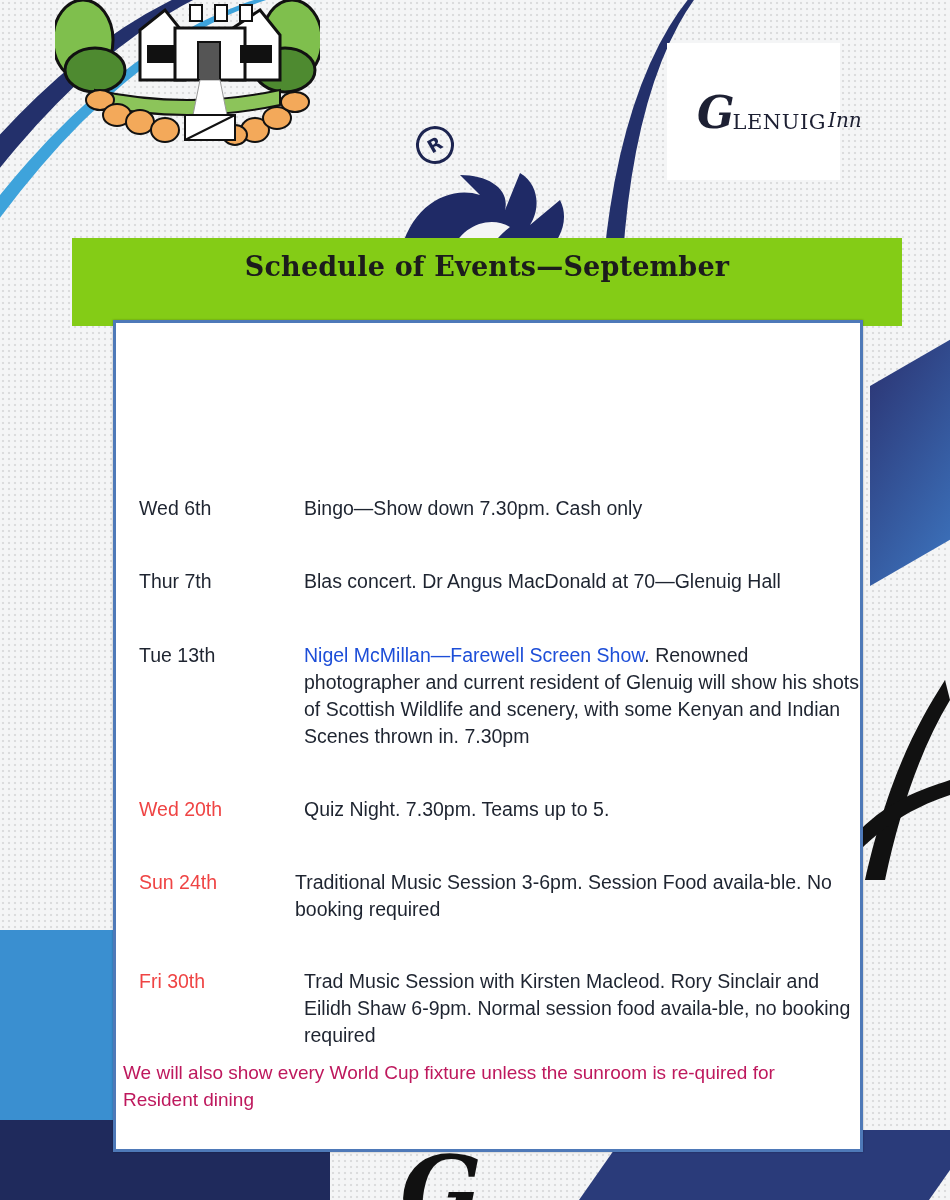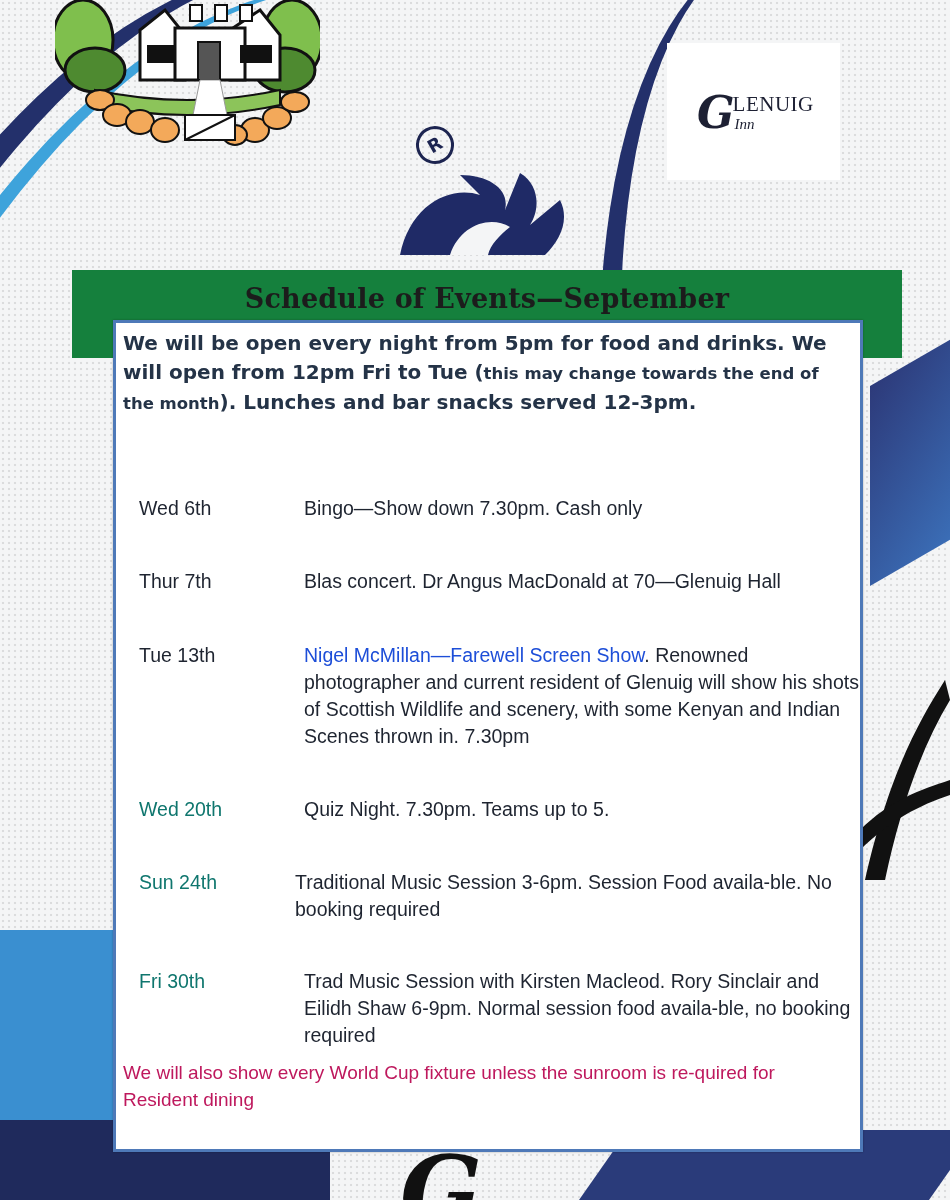--- a/index.html
+++ b/index.html
@@ -69,29 +69,28 @@
     }
     .inn-logo {
       position: absolute; left: 667px; top: 43px; width: 173px; height: 137px;
       background: #fff;
     }
     .inn-logo .mark {
       position: absolute; left: 30px; top: 50px; display: flex; align-items: flex-end;
       color: #1d2033; font-family: "DejaVu Serif", serif;
     }
     .inn-logo .big-g { font-size: 44px; font-weight: bold; font-style: italic; line-height: 40px; }
-    .inn-logo .words { display: flex; flex-direction: column; margin-left: -2px; font-family: Liberation Serif, serif; }
+    .inn-logo .words { display: flex; flex-direction: row; margin-left: -2px; }
     .inn-logo .name { font-size: 21px; line-height: 22px; letter-spacing: 0.5px; }
-    .inn-logo .sub { font-size: 15px; font-style: italic; line-height: 18px; margin-left: 2px; }
+    .inn-logo .sub { font-size: 20px; font-style: italic; line-height: 18px; margin-left: 2px; }
 
     
     .header-band {
       position: absolute; left: 72px; top: 238px; width: 830px; height: 88px;
-      background: #15803d;
-      margin-top: 32px;
+      background: #84cc16;
     }
     .header-title {
       position: absolute; left: 0; right: 0; top: 13px; text-align: center;
       font-family: "DejaVu Serif", serif; font-size: 27px; font-weight: bold;
       color: #1c1c1c; letter-spacing: 0.2px;
     }
 
     
     .card {
       position: absolute; left: 113px; top: 320px; width: 744px; height: 826px;
@@ -106,21 +105,21 @@
     .intro .small { font-size: 16.5px; }
     .event {
       position: absolute; left: 7px; width: 730px;
       font-family: "Liberation Sans", sans-serif; font-size: 19.5px; line-height: 27px;
       color: #1e2430;
     }
     .event .date { position: absolute; left: 16px; top: 0; }
     .event .desc { position: absolute; left: 181px; top: 0; width: 560px; }
     .event.shift .desc { left: 172px; }
     .event .gold { color: #1d4ed8; }
-    .date.grey { color: #0f766e; }
+    .date.grey { color: #ef4444; }
     .footer-note {
       position: absolute; left: 7px; top: 736px; width: 700px;
       font-family: "Liberation Sans", sans-serif; font-size: 19px; line-height: 27px;
       color: #be185d;
     }
   </style>
 </head>
 <body>
 
 <div class="bg">
@@ -182,23 +181,20 @@
       <span class="sub">Inn</span>
     </span>
   </div>
 </div>
 
 <div class="header-band">
   <div class="header-title">Schedule of Events—September</div>
 </div>
 
 <div class="card">
-  <div class="intro">
-    <span>We will be open every night from 5pm for food and drinks.  We will open from 12pm Fri to Tue (</span><span class="small">this may change towards the end of the month</span><span>).  Lunches and bar snacks served 12-3pm.</span>
-  </div>
 
   <div class="event" style="top:172px;">
     <span class="date">Wed 6th</span>
     <span class="desc">Bingo—Show down 7.30pm.  Cash only</span>
   </div>
 
   <div class="event" style="top:245px;">
     <span class="date">Thur 7th</span>
     <span class="desc">Blas concert.  Dr Angus MacDonald at 70—Glenuig Hall</span>
   </div>

